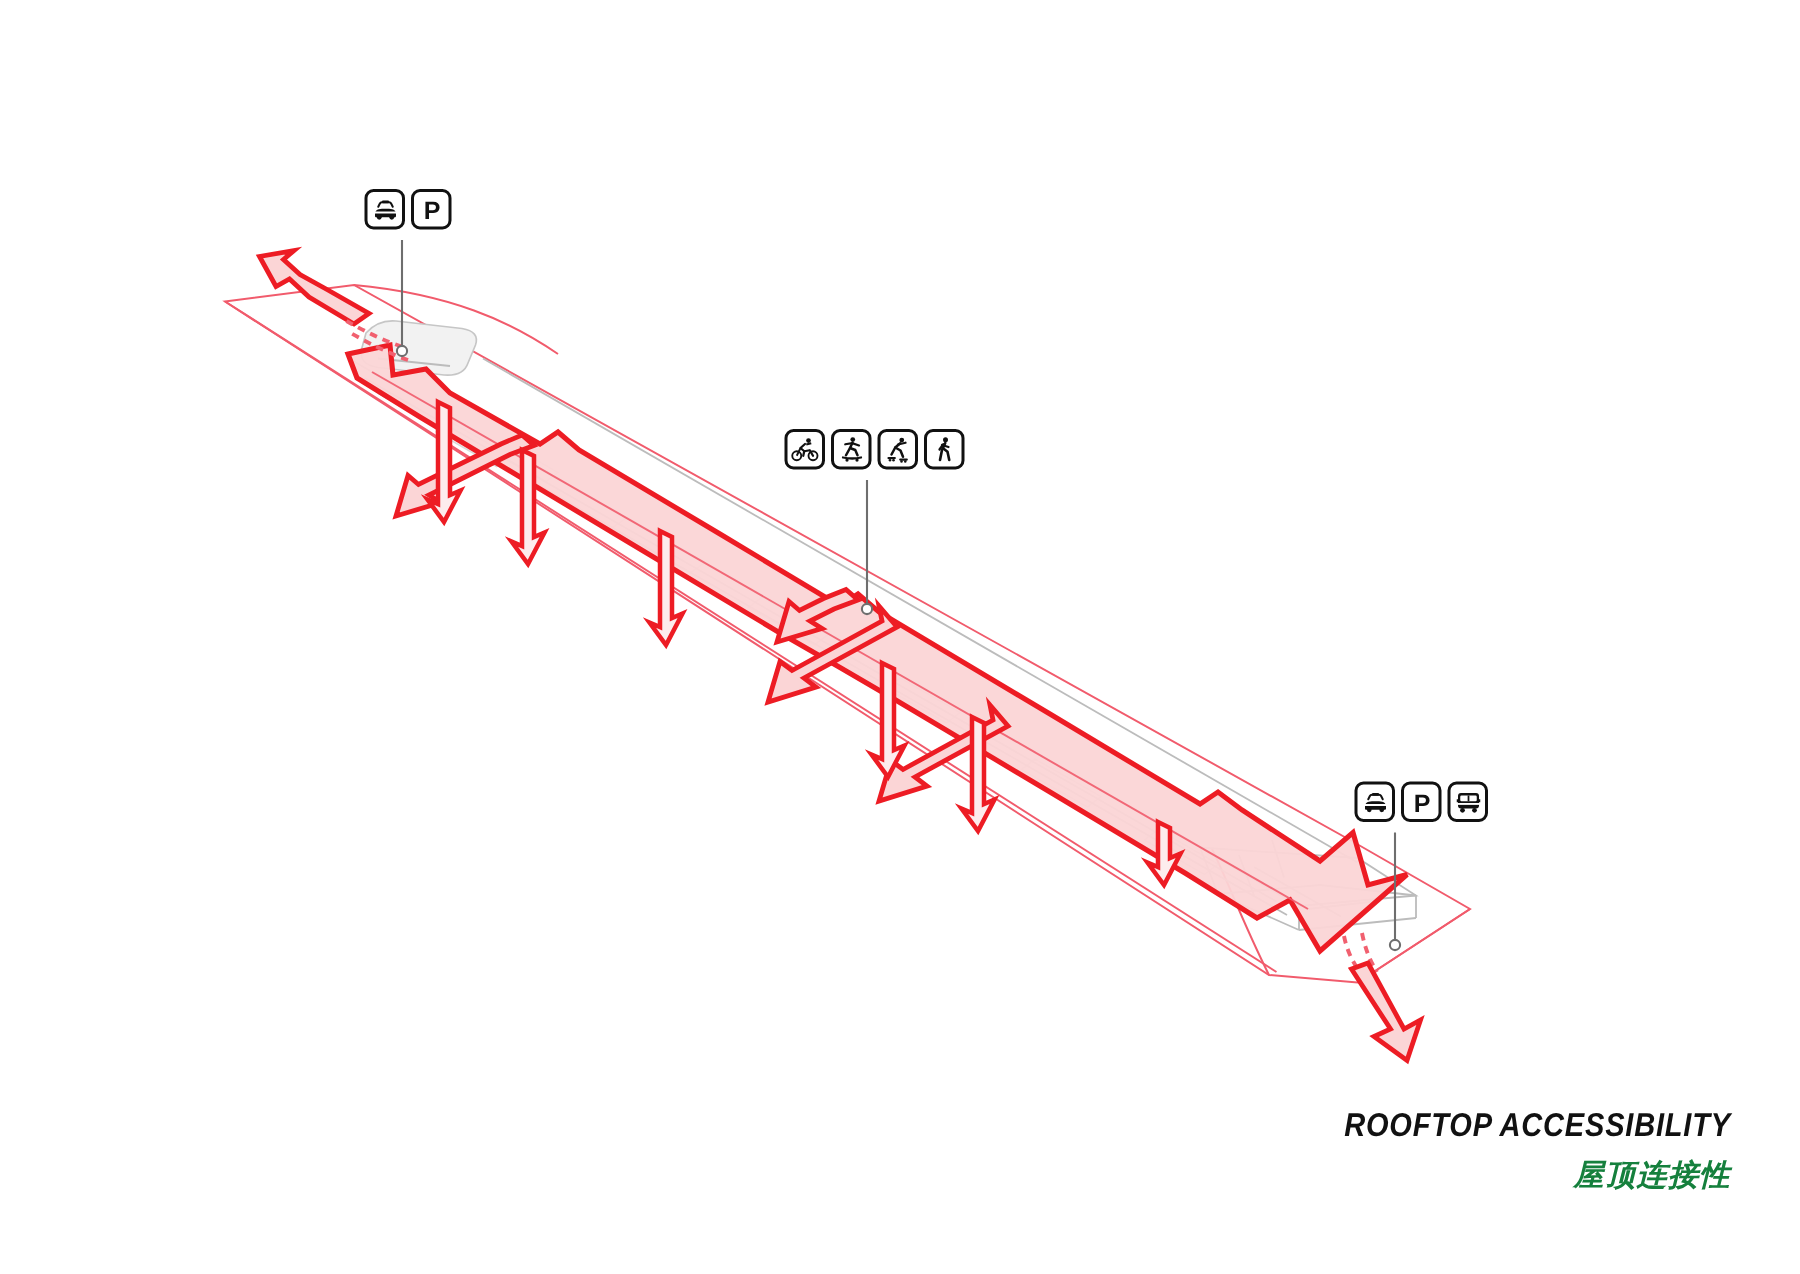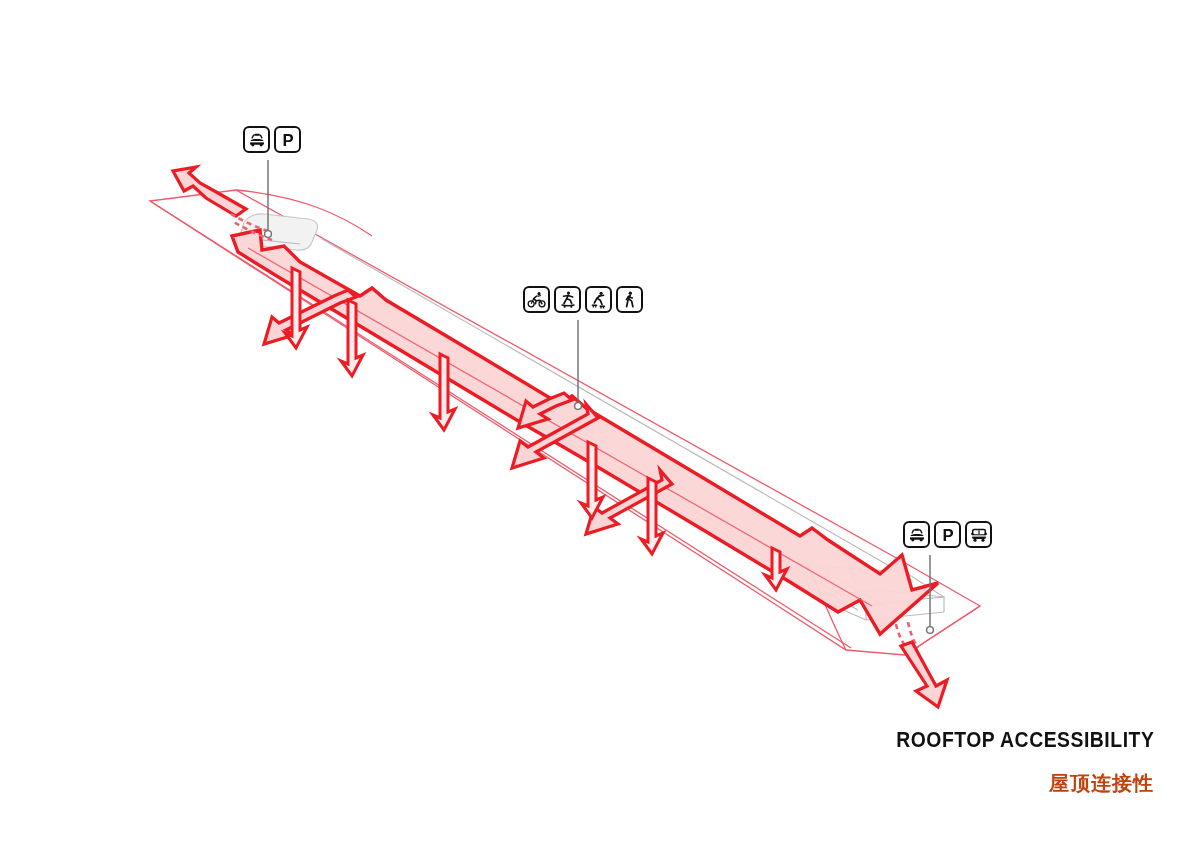--- a/index.html
+++ b/index.html
@@ -2,29 +2,29 @@
 <html><head>
 <meta charset="utf-8">
 <style>
   html,body{margin:0;padding:0;background:#ffffff;}
   body{width:1200px;height:849px;overflow:hidden;
        font-family:"Liberation Sans", sans-serif;}
   #stage{position:relative;width:1200px;height:849px;background:#fff;}
   svg{display:block;}
   #diagram{position:absolute;left:0;top:0;}
 
-  .title-block{position:absolute;right:46px;bottom:52px;text-align:right;}
+  .title-block{position:absolute;right:46px;bottom:52px;text-align:right;font-style:italic;}
   .title-en{font-family:"Liberation Sans", sans-serif;
             font-weight:bold;font-size:22px;letter-spacing:.6px;
             color:#111;line-height:1.15;
             transform:scaleX(.88);transform-origin:right center;
             white-space:nowrap;}
   .title-zh{font-family:"DejaVu Sans", sans-serif;
-            font-weight:bold;font-size:20px;color:#c2410c;
-            margin-top:18px;letter-spacing:1px;white-space:nowrap;}
+            font-weight:bold;font-size:20px;color:#15803d;
+            margin-top:8px;letter-spacing:1px;white-space:nowrap;}
 
   .icon-group{position:absolute;display:flex;gap:4px;}
   .pic{width:27px;height:27px;border:2.2px solid #111;border-radius:6px;
        background:#fff;display:flex;align-items:center;justify-content:center;
        box-sizing:border-box;}
   .pic svg{width:20px;height:20px;}
   #icons-left{left:243px;top:126px;}
   #icons-mid{left:523px;top:286px;}
   #icons-right{left:903px;top:521px;}
 </style>

